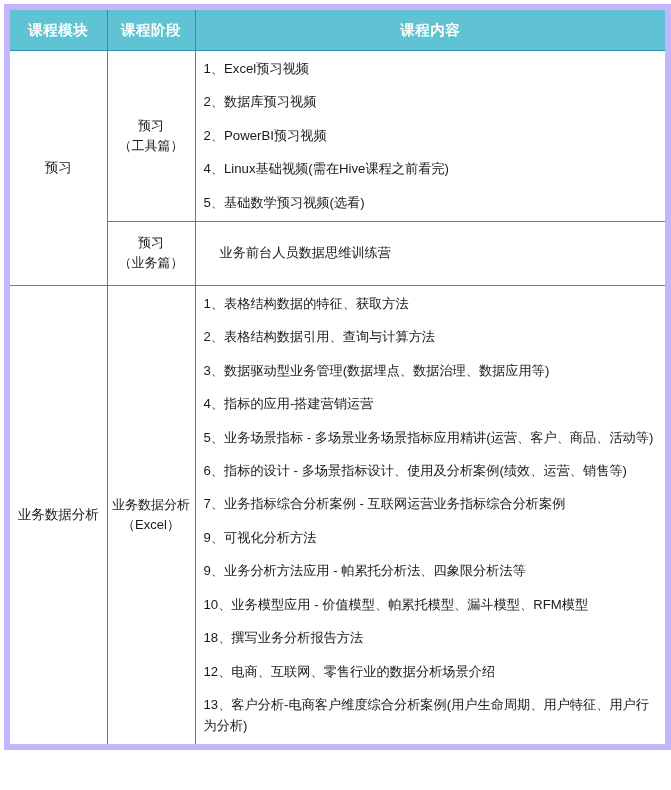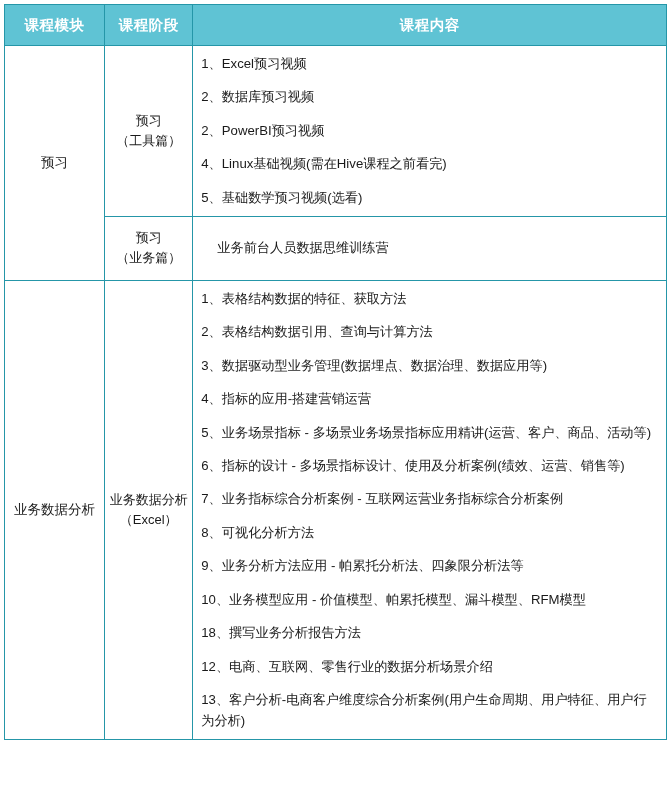--- a/index.html
+++ b/index.html
@@ -15,21 +15,21 @@
     width: 671px;
     min-height: 790px;
     position: relative;
     box-sizing: border-box;
     padding: 4px 4px 4px 4px;
   }
   table.curriculum {
     width: 663px;
     border-collapse: collapse;
     table-layout: fixed;
-    border: 1px solid #c4b5fd;
+    border: 6px solid #c4b5fd;
   }
   table.curriculum th,
   table.curriculum td {
     border: 1px solid #2596a8;
     vertical-align: middle;
     padding: 0;
   }
   thead th {
     background: #5fc3d4;
     color: #ffffff;
@@ -136,21 +136,21 @@
         </td>
         <td class="content">
           <ul>
             <li>1、表格结构数据的特征、获取方法</li>
             <li>2、表格结构数据引用、查询与计算方法</li>
             <li>3、数据驱动型业务管理(数据埋点、数据治理、数据应用等)</li>
             <li>4、指标的应用-搭建营销运营</li>
             <li>5、业务场景指标 - 多场景业务场景指标应用精讲(运营、客户、商品、活动等)</li>
             <li>6、指标的设计 - 多场景指标设计、使用及分析案例(绩效、运营、销售等)</li>
             <li>7、业务指标综合分析案例 - 互联网运营业务指标综合分析案例</li>
-            <li>8、可视化分析方法</li>
+            <li>9、可视化分析方法</li>
             <li>9、业务分析方法应用 - 帕累托分析法、四象限分析法等</li>
             <li>10、业务模型应用 - 价值模型、帕累托模型、漏斗模型、RFM模型</li>
             <li>18、撰写业务分析报告方法</li>
             <li>12、电商、互联网、零售行业的数据分析场景介绍</li>
             <li>13、客户分析-电商客户维度综合分析案例(用户生命周期、用户特征、用户行为分析)</li>
           </ul>
         </td>
       </tr>
     </tbody>
   </table>

